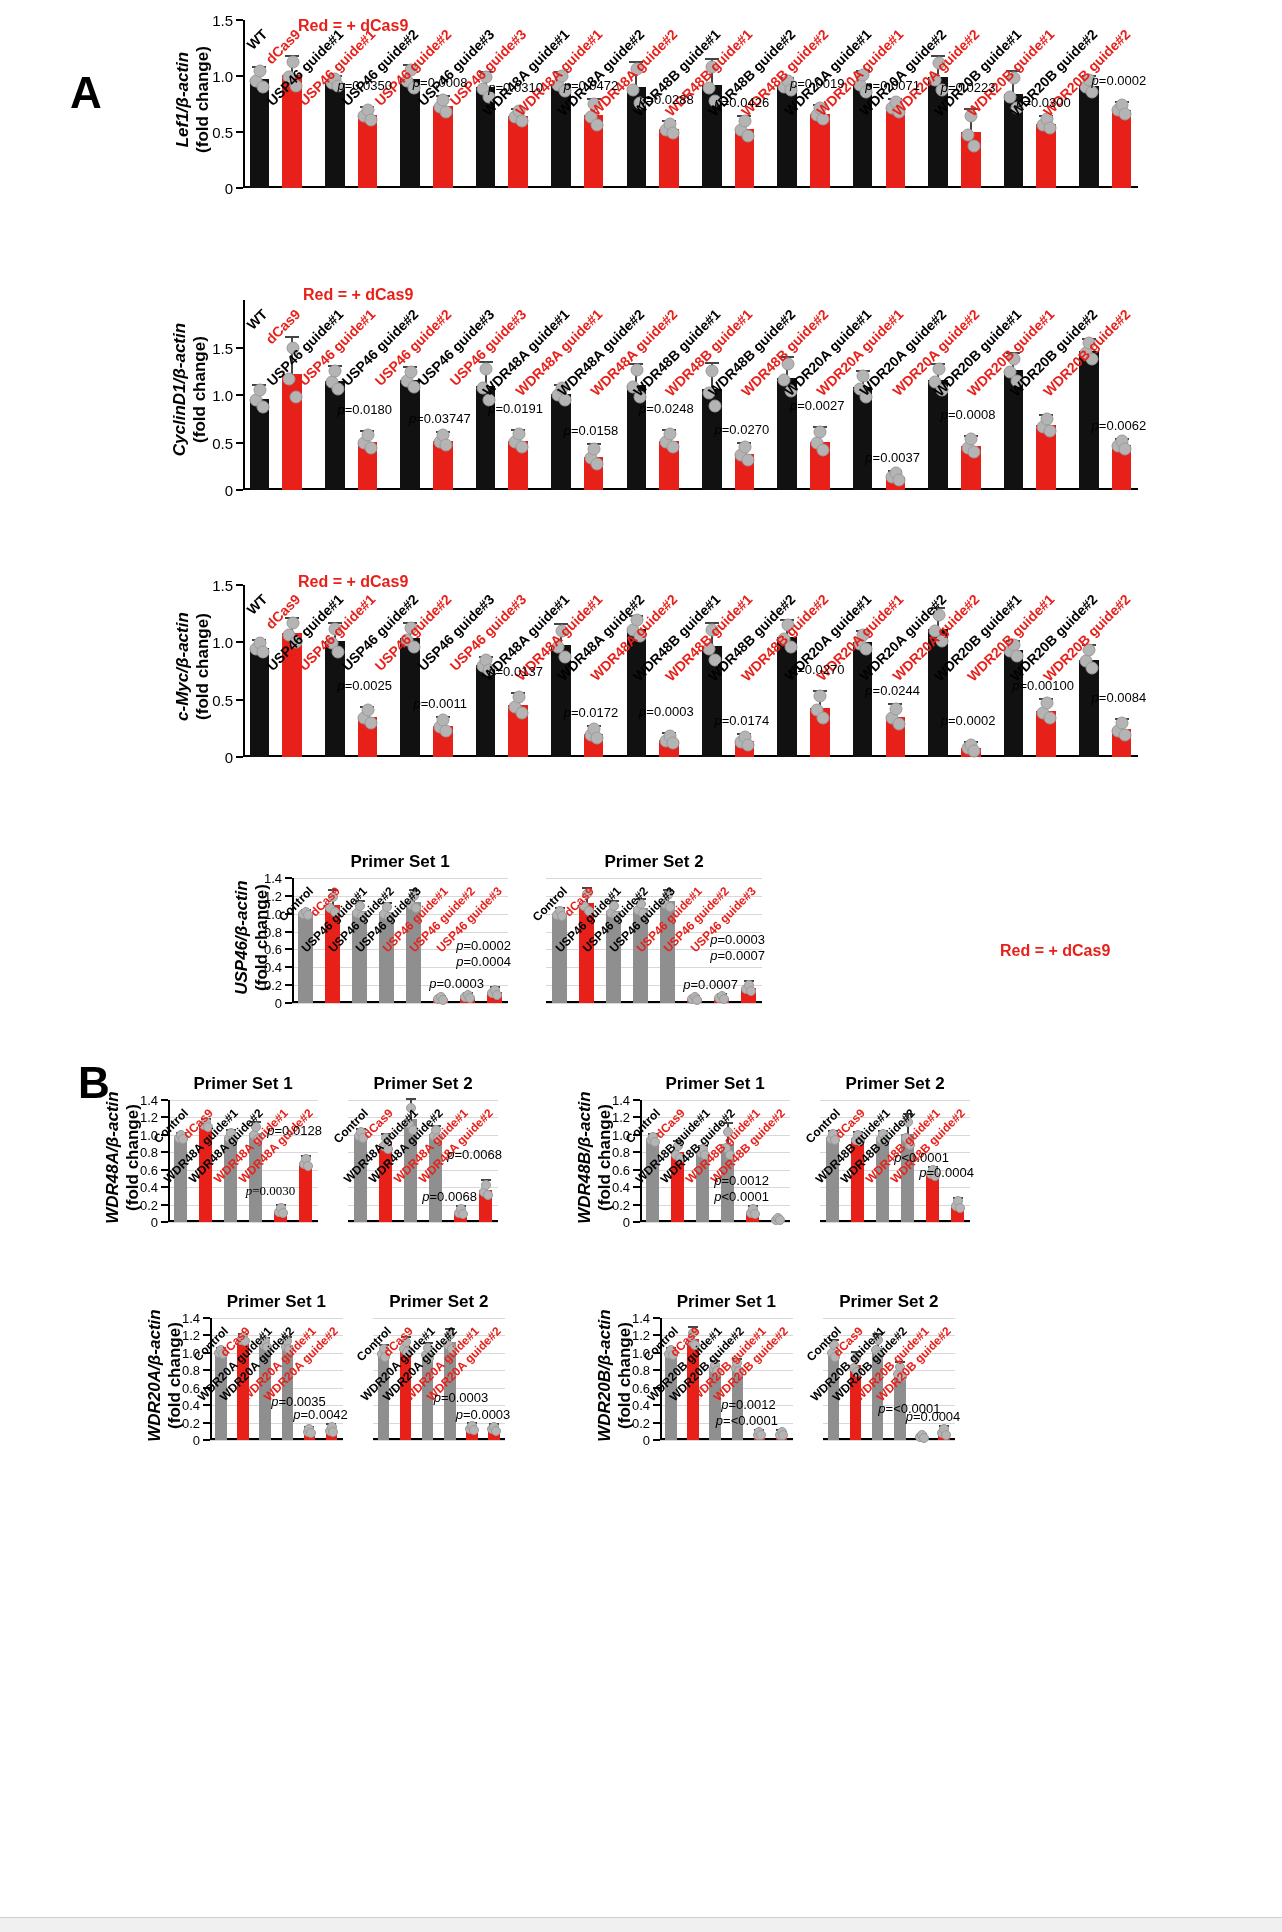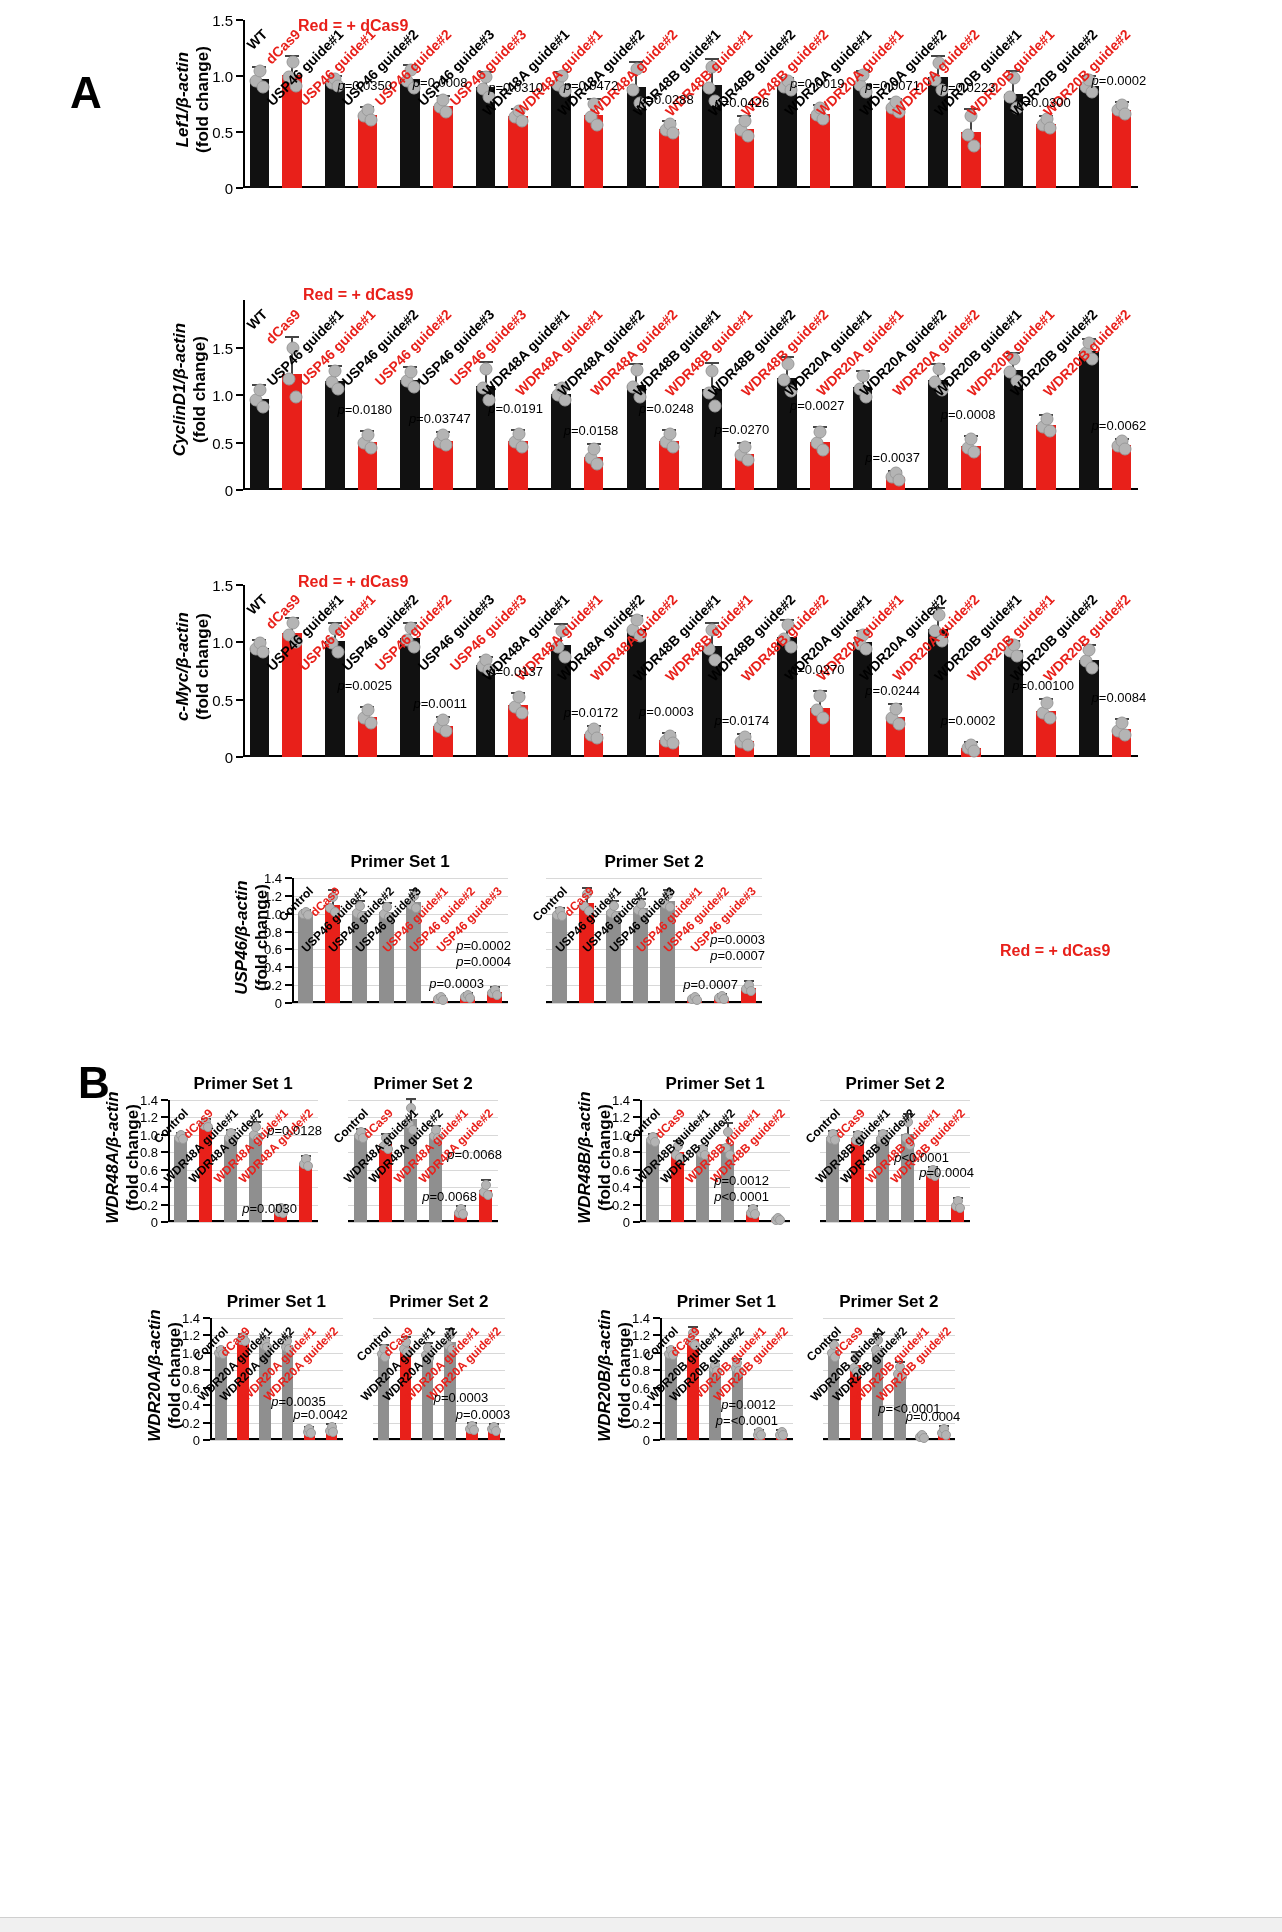--- a/index.html
+++ b/index.html
@@ -1147,21 +1147,21 @@
           <div class="bar red" style="height:59.25714285714287px;width:52%;">
             <div class="err" style="bottom:59.25714285714287px;height:6.100000000000001px;"></div>
             <div class="errcap" style="bottom:65.35714285714286px;width:10px;"></div>
             <div class="dot sm" style="left:35.44%;bottom:57.88464285714286px;"></div>
             <div class="dot sm" style="left:51.04%;bottom:62.91714285714286px;"></div>
             <div class="dot sm" style="left:65.6%;bottom:55.78014285714286px;"></div>
           </div>
           <div class="xlabel small red">WDR48A guide#2</div>
         </div>
       </div>
-      <div class="pval" style="left:112.5px;top:101px;transform:translateX(-70%);"><i>p</i>=0.0030</div>
+      <div class="pval" style="left:112.5px;top:83px;transform:translateX(-70%);font-family:Liberation Serif, serif;"><i>p</i>=0.0030</div>
       <div class="pval" style="left:137.5px;top:22.64285714285714px;transform:translateX(-70%);"><i>p</i>=0.0128</div>
     </div>
     <div class="title" style="left:0px;top:-26px;width:150px;text-align:center;">Primer Set 1</div>
     <div class="plot" style="left:180px;width:150px;top:0;height:122px;">
       <div class="gridline" style="top:122px;"></div>
       <div class="gridline" style="top:104.57142857142857px;"></div>
       <div class="gridline" style="top:87.14285714285714px;"></div>
       <div class="gridline" style="top:69.71428571428571px;"></div>
       <div class="gridline" style="top:52.28571428571428px;"></div>
       <div class="gridline" style="top:34.85714285714286px;"></div>

